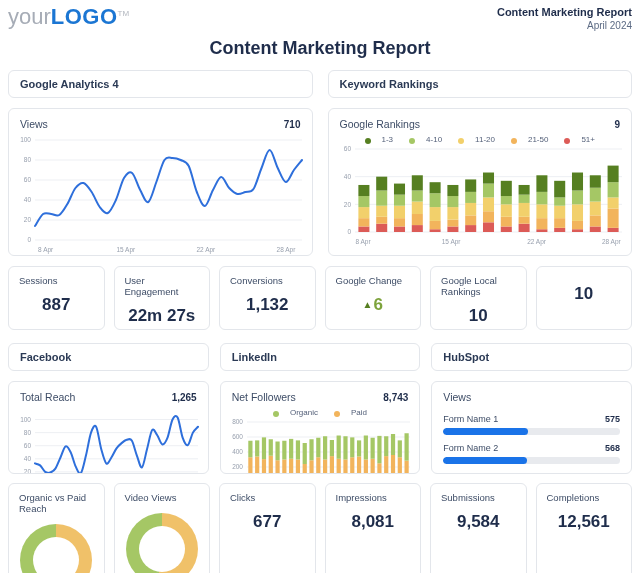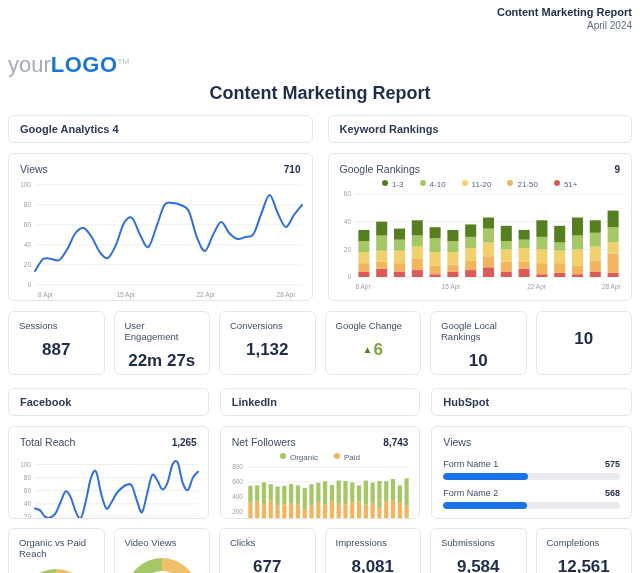--- a/index.html
+++ b/index.html
@@ -1,21 +1,21 @@
 <!DOCTYPE html>
 <html><head>
 <meta charset="utf-8">
 <style>
   * { box-sizing: border-box; margin: 0; padding: 0; }
   html,body { width:640px; height:573px; overflow:hidden; background:#fff;
     font-family:"Liberation Sans", sans-serif; color:#22304e; }
   .page { padding:6px 8px 0; }
 
   .topbar { display:flex; justify-content:space-between; align-items:flex-start; }
-  .logo { font-size:22px; line-height:1;margin-top:48px; }
+  .logo { font-size:22px; line-height:1; }
   .logo-your { color:#a6acb6; }
   .logo-brand { color:#1b76d3; font-weight:bold; letter-spacing:.5px; }
   .logo-tm { font-size:8px; color:#b2b7bf; vertical-align:super; }
   .topbar-right { text-align:right; }
   .report-title { font-size:11px; font-weight:bold; color:#1f2d4b; }
   .report-date { font-size:10px; color:#5c6b84; margin-top:2px; }
   .page-title { text-align:center; font-size:18px; font-weight:bold; color:#1f2d4b; margin:7px 0 11px; }
 
   .grid2 { display:grid; grid-template-columns:1fr 1fr; gap:15px;border-radius:9px; }
   .grid3 { display:grid; grid-template-columns:1fr 1fr 1fr; gap:11px; }
@@ -27,21 +27,21 @@
 
   .card { border:1px solid #e3e6eb; border-radius:6px; background:#fff; overflow:hidden; }
   .card-head { display:flex; justify-content:space-between; align-items:center; padding:9px 11px 3px; }
   .card-label { font-size:10.5px; color:#3d4c66; }
   .card-value { font-size:10px; font-weight:bold; color:#1f2d4b; }
 
   .chart { width:100%; display:block; }
   svg text { font-family:"Liberation Sans", sans-serif; }
 
   .legend { display:flex; justify-content:center; gap:16px; padding-top:2px; }
-  .legend-item { display:flex; align-items:flex-start; gap:4px; font-size:8px; color:#55617a; }
+  .legend-item { display:flex; align-items:flex-end; gap:11px; font-size:8px; color:#55617a; }
   .legend-dot { width:6px; height:6px; border-radius:50%; }
 
   .stat-card { padding:8px 10px; height:64px; }
   .stat-label { font-size:9.5px; color:#3d4c66; }
   .stat-value { text-align:center; font-size:17px; font-weight:bold; color:#1f2d4b; margin-top:9px; }
   .stat-value.positive { color:#7da33c; font-weight:bold; }
   .up-arrow { font-size:10px; color:#567f21; margin-right:1px; vertical-align:2px; }
 
   .rowE .card { height:93px; }
   .form-row { padding:0 11px; margin-top:8px; }

